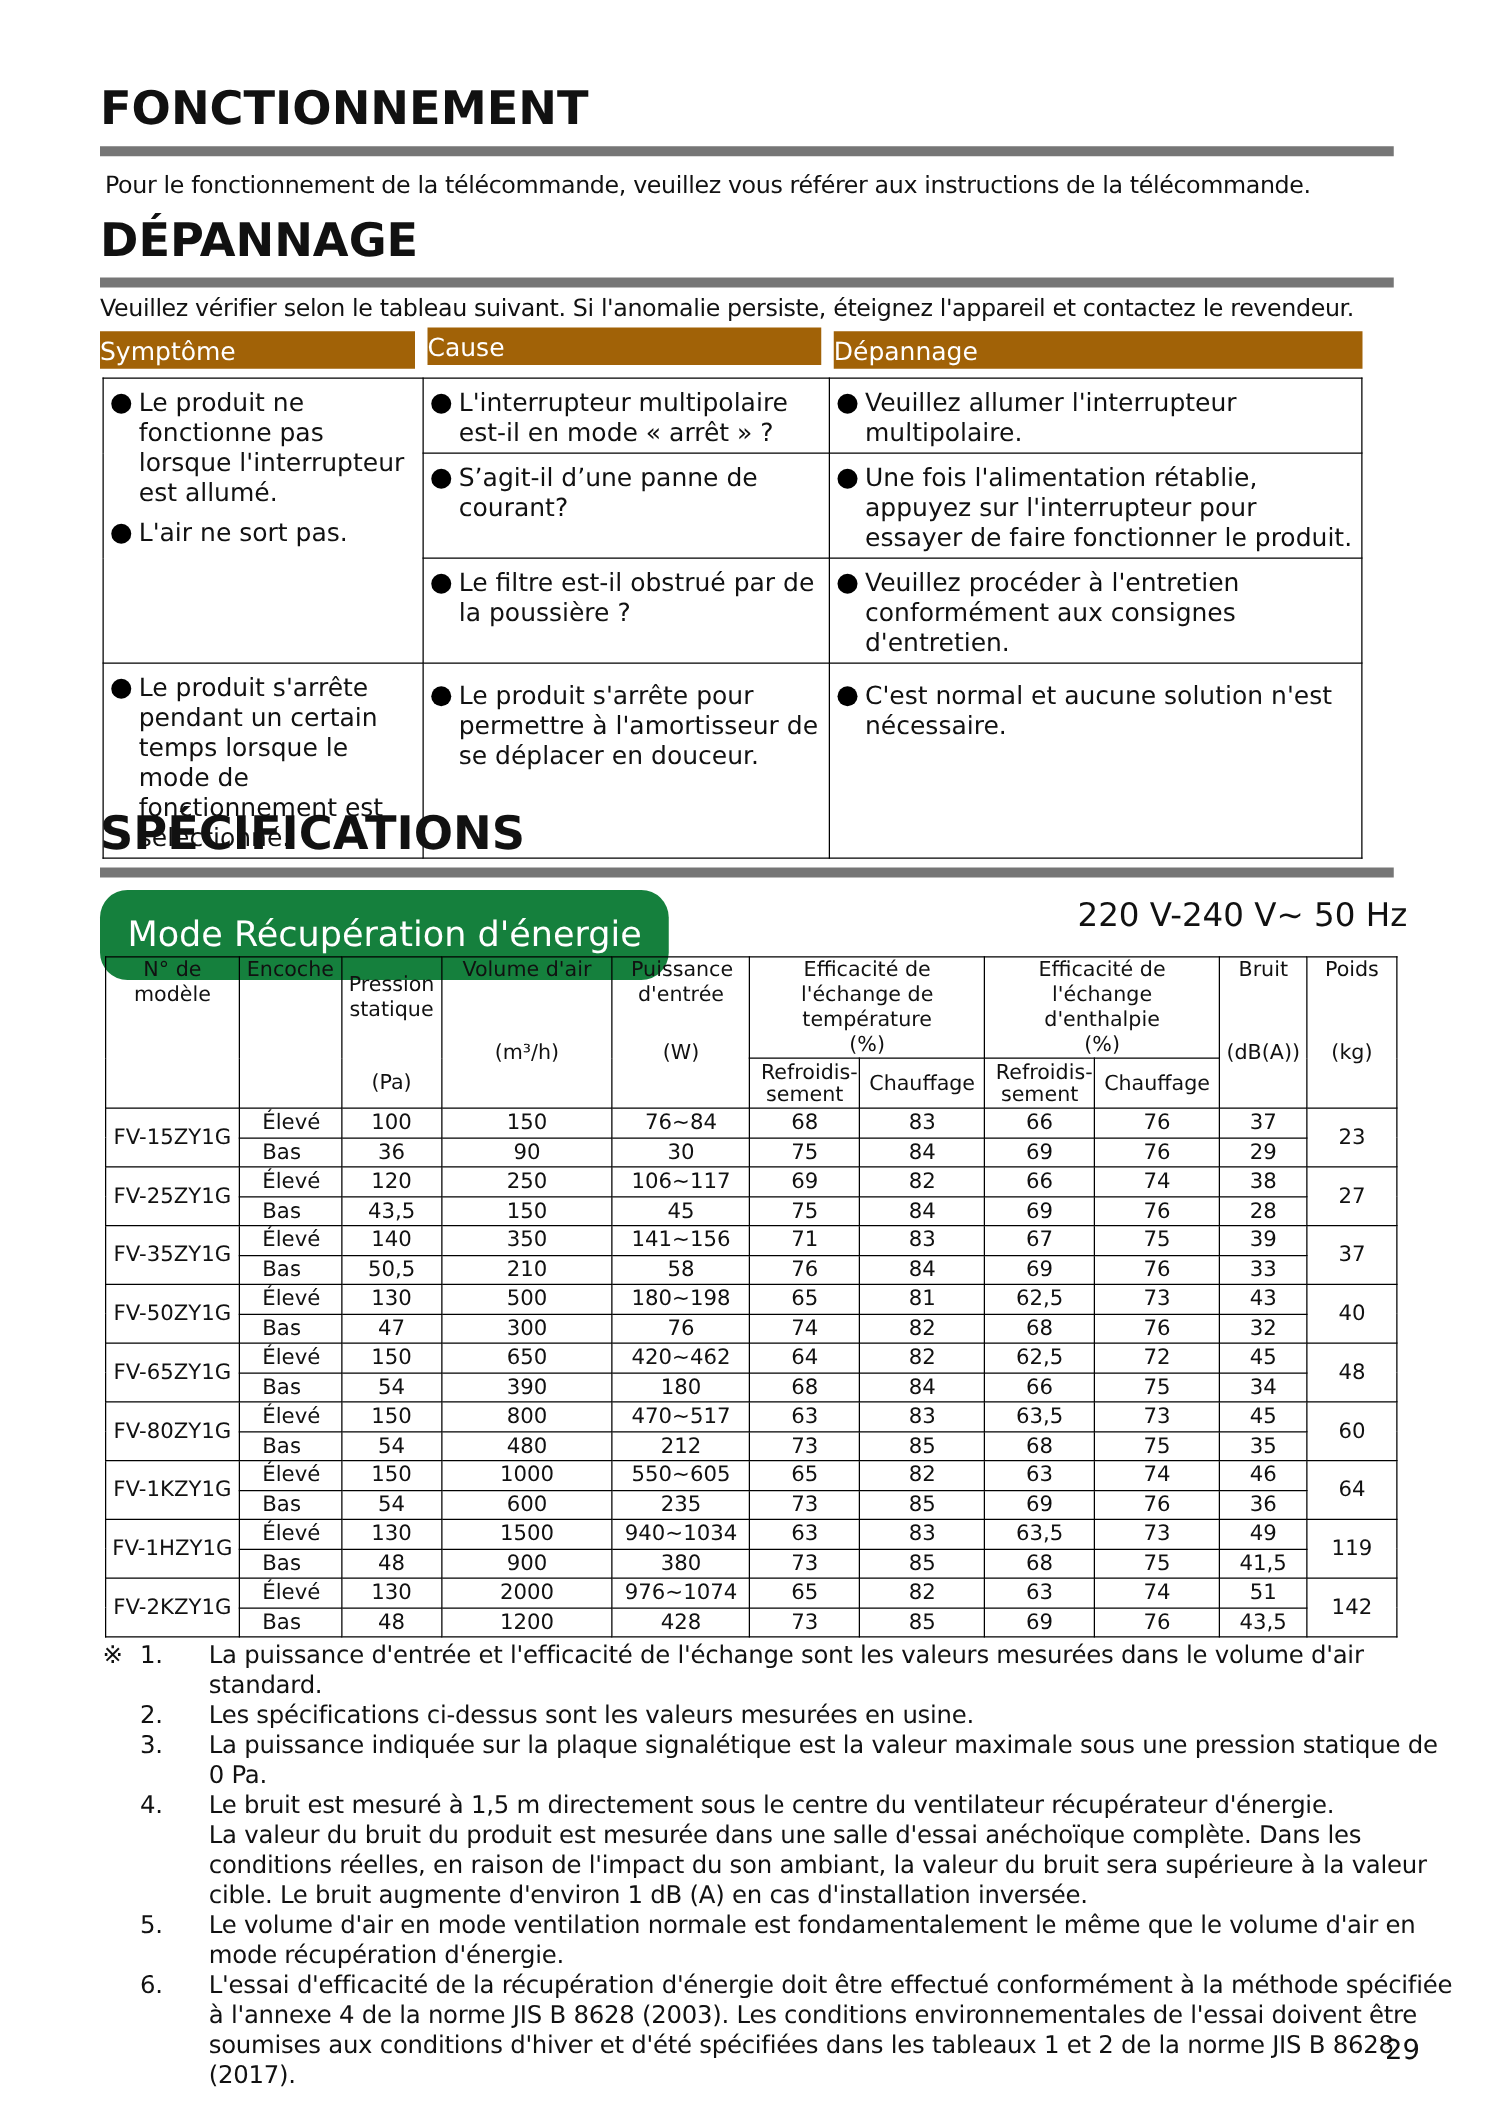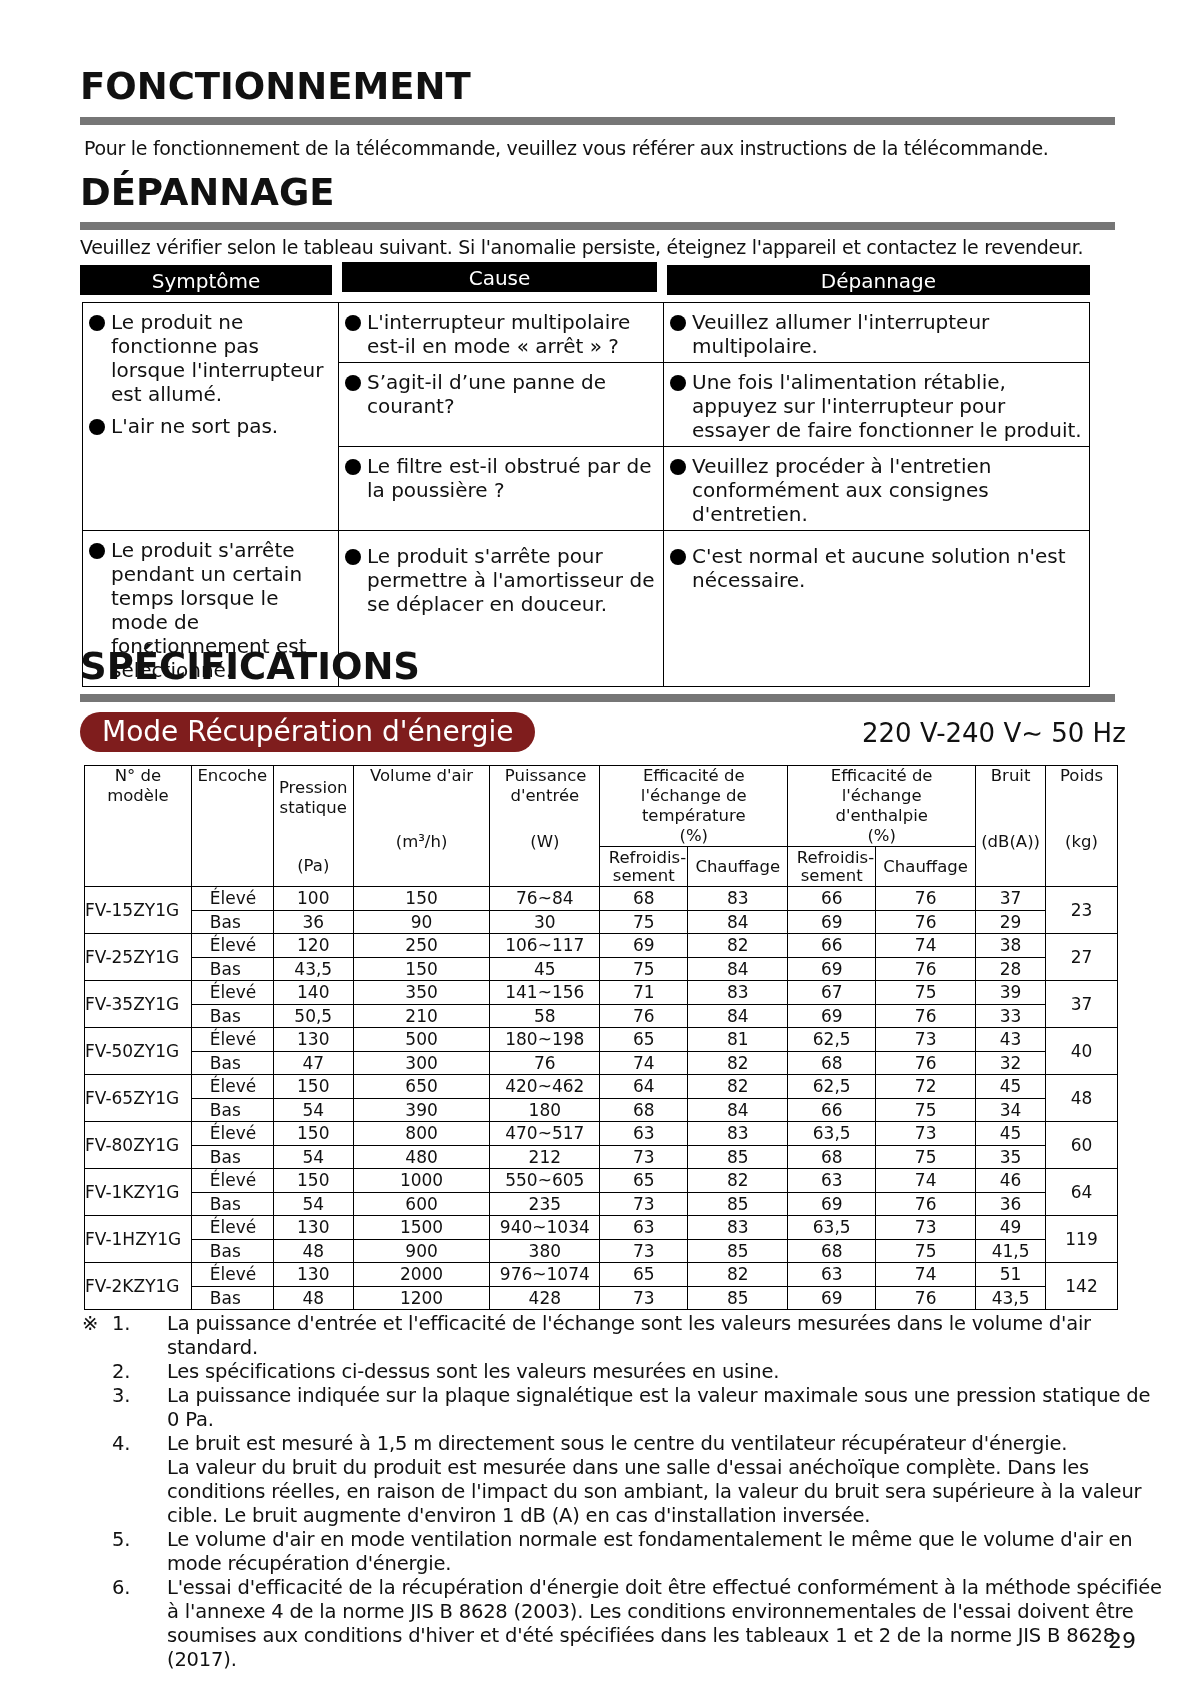--- a/index.html
+++ b/index.html
@@ -1,34 +1,34 @@
 <!DOCTYPE html>
 <html><head>
 <meta charset="utf-8">
 <style>
   html, body { margin: 0; padding: 0; background: #ffffff; }
   body { width: 1191px; height: 1684px; position: relative; font-family: "DejaVu Sans", "Liberation Sans", sans-serif; color: #111; overflow: hidden; }
   .abs { position: absolute; }
   .h1 { font-family: "DejaVu Sans", sans-serif; font-weight: bold; font-size: 37px; letter-spacing: 0px; line-height: 1; }
   .rule { background: #767676; height: 8px; }
   .intro { font-size: 19px; line-height: 1.2; white-space: nowrap; letter-spacing: -0.3px; }
-  .th-bar { background: #000000; color: #fff; font-size: 20px; text-align: center; height: 30px; line-height: 32px; }
+  .th-bar { background: #a16207; color: #fff; font-size: 20px; text-align: left; height: 30px; line-height: 32px; }
   table.trouble { border-collapse: collapse; position: absolute; left: 82px; top: 302px; width: 1008px; font-size: 20px; line-height: 24px; }
   table.trouble td { border: 1.5px solid #000; vertical-align: top; padding: 7px 4px 4px 6px; }
   .bul { display: flex; align-items: flex-start; }
   .bul .dot { width: 16px; height: 16px; border-radius: 50%; background: #000; flex: 0 0 16px; margin-top: 5px; margin-right: 6px; }
   .bul + .bul { margin-top: 8px; }
-  .pill { background: #7f1d1d; color: #fff; border-radius: 22px; font-size: 28px; height: 40px; line-height: 40px; padding: 0 22px; white-space: nowrap; }
+  .pill { background: #15803d; color: #fff; border-radius: 22px; font-size: 28px; height: 40px; line-height: 40px; padding: 16px 22px; white-space: nowrap; }
   .voltage { font-size: 26px; white-space: nowrap; }
   table.spec { border-collapse: collapse; position: absolute; left: 84px; top: 765px; width: 1034px; font-size: 17px; text-align: center; padding-left: 32px; }
   table.spec td, table.spec th { border: 1.5px solid #000; padding: 0; font-weight: normal; }
   table.spec th { vertical-align: top; line-height: 20px; font-size: 16.5px; }
   table.spec td { height: 22.5px; line-height: 22px; }
   table.spec td.notch { text-align: left; padding-left: 18px; }
-  table.spec td.model { text-align: left; }
+  table.spec td.model { text-align: center; }
   .notes { left: 82px; top: 1312px; width: 1080px; font-size: 19.5px; line-height: 24px; letter-spacing: -0.2px; }
   .note-row { display: flex; }
   .note-mark { width: 30px; flex: 0 0 30px; }
   .note-num { width: 25px; flex: 0 0 25px; }
   .note-text { flex: 1; margin-left: 30px; }
   .pageno { font-size: 22px; }
 </style>
 </head>
 <body>
 

